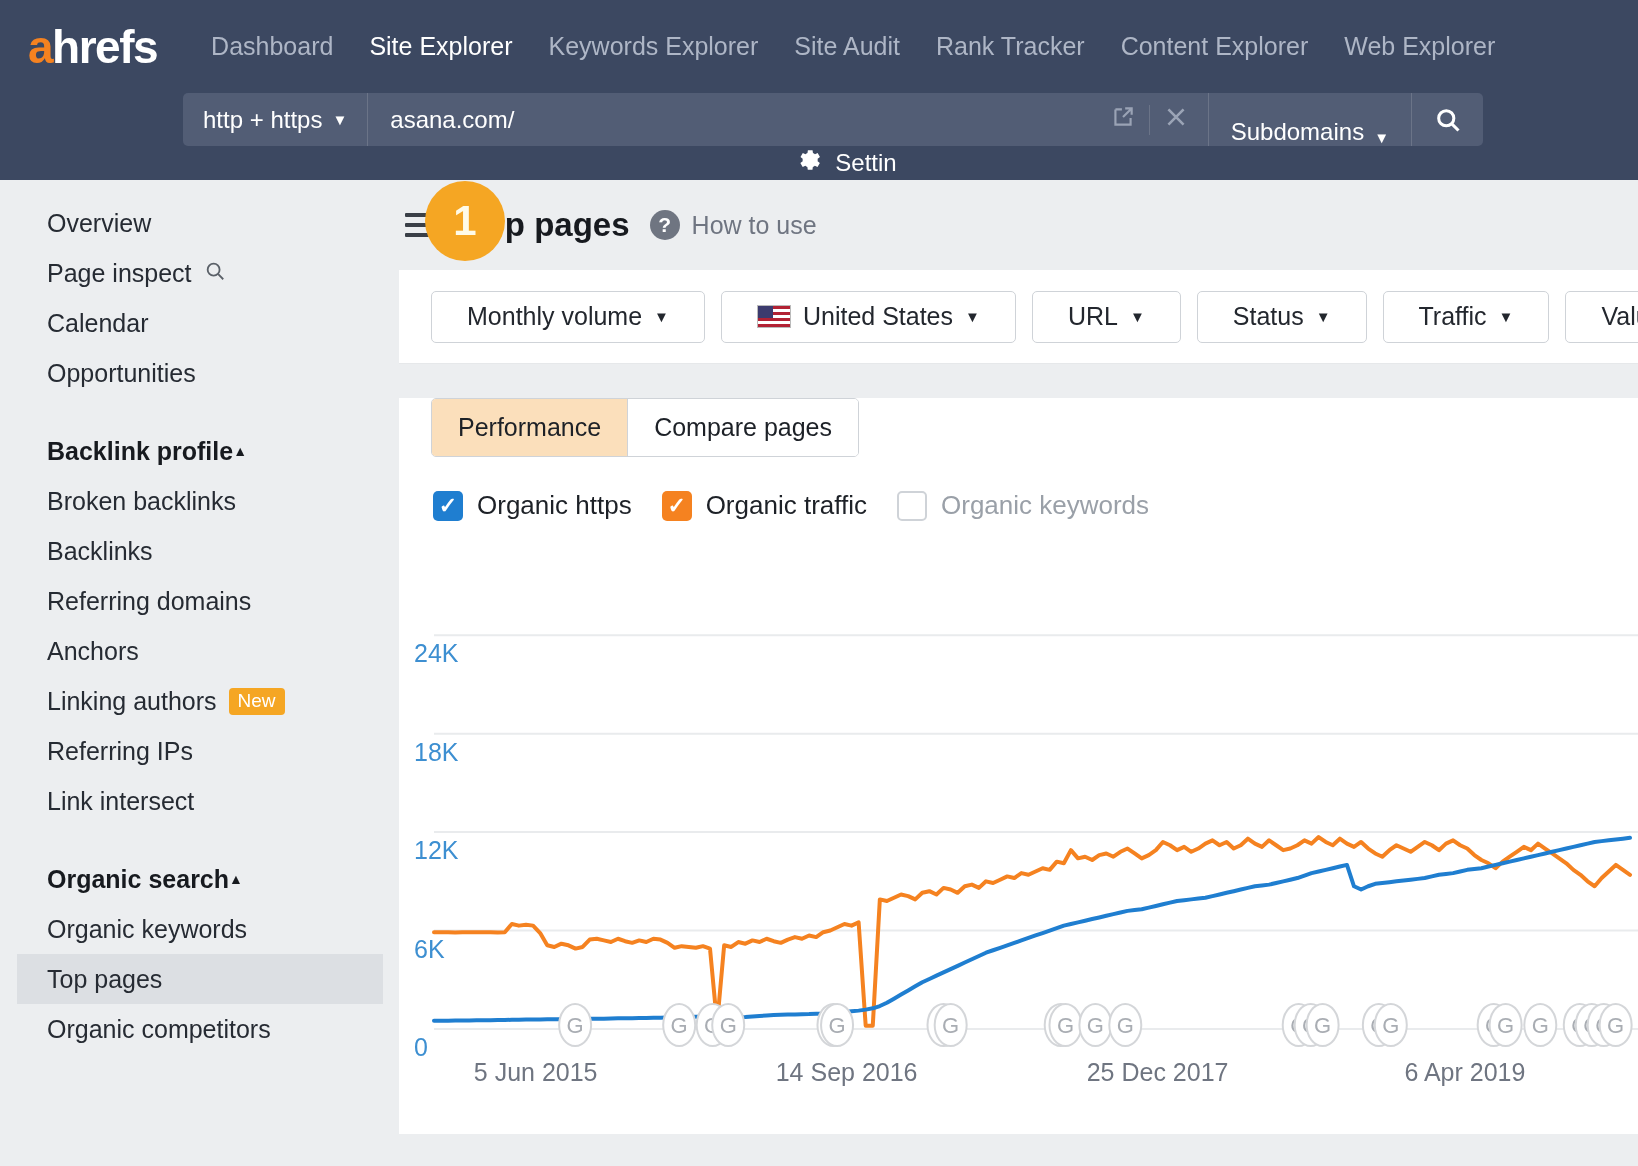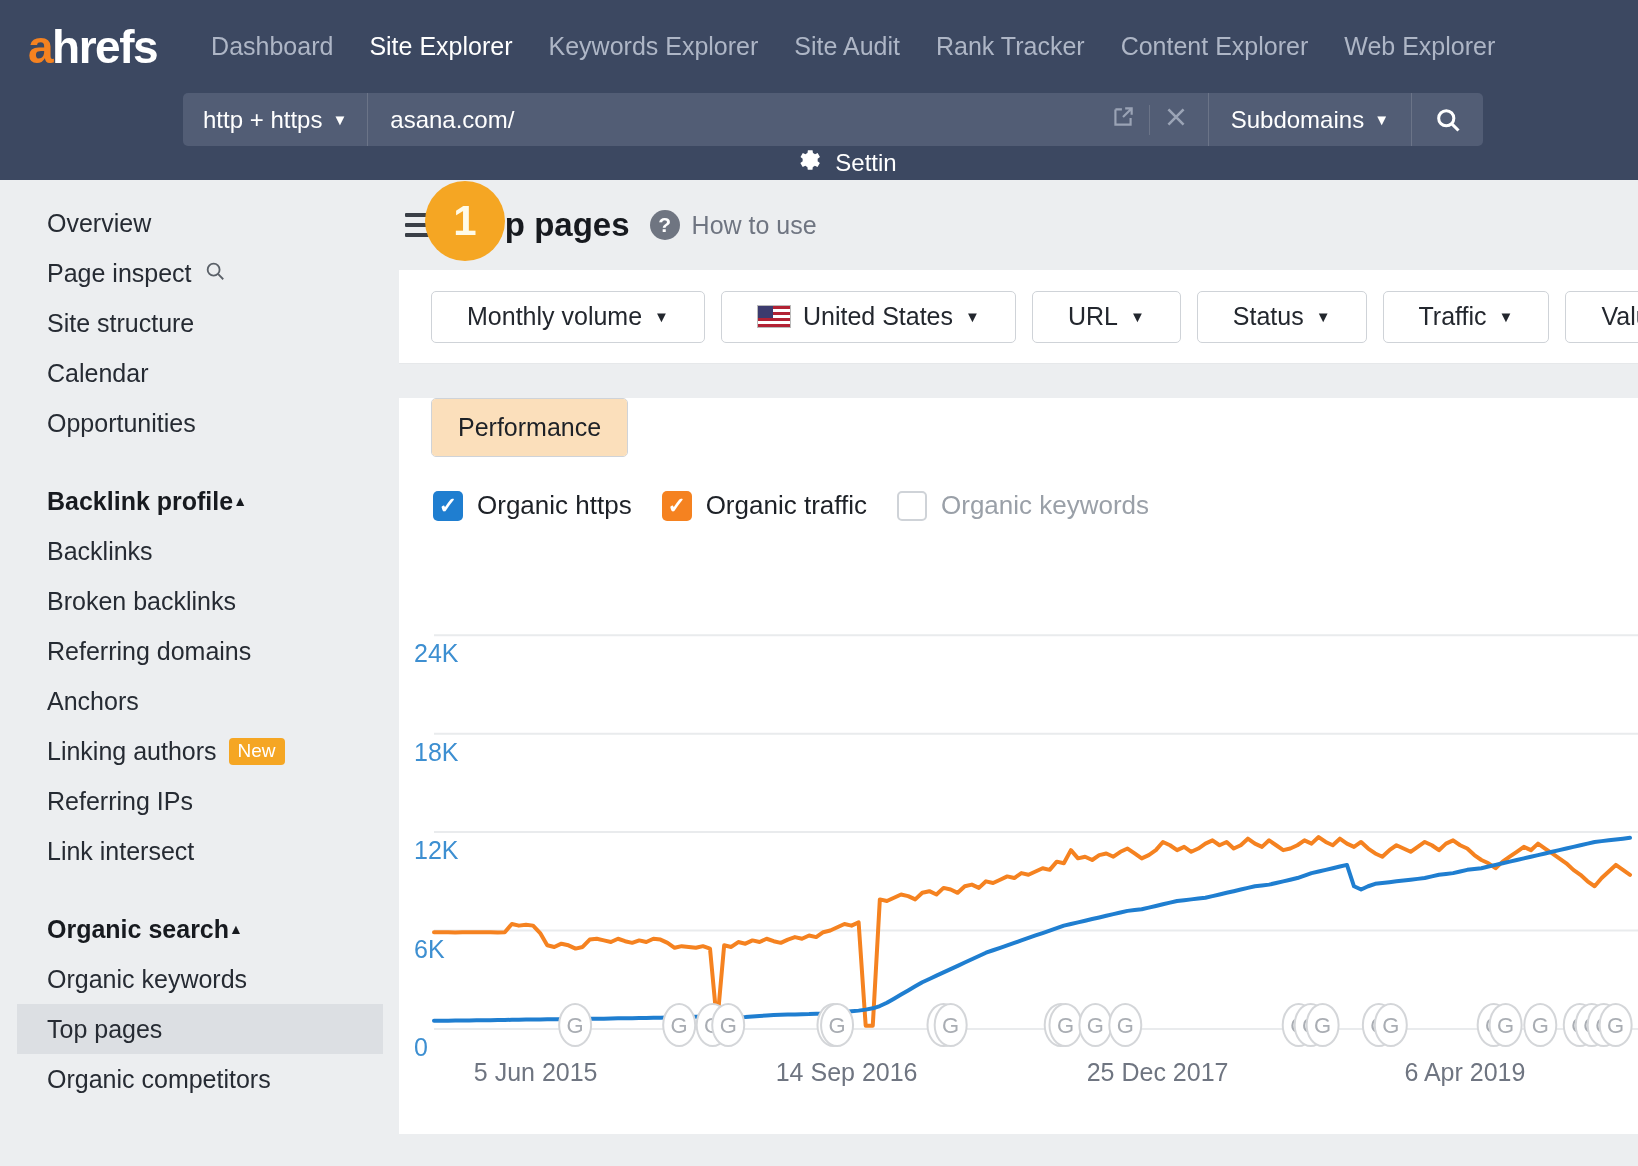--- a/index.html
+++ b/index.html
@@ -46,21 +46,21 @@
     flex: 1; display: flex; align-items: center;
     color: #ffffff; font-size: 24px; padding: 0 22px; height: 100%;
     cursor: text;
   }
   .sb-icons { display: flex; align-items: center; gap: 0; padding-right: 6px; }
   .sb-ico {
     color: #9aa3b5; font-size: 24px; width: 52px; text-align: center; cursor: pointer;
   }
   .sb-div { width: 1px; height: 30px; background: #6b7488; }
   .subdomains {
-    display: flex; align-items: center; gap: 10px; color: #ffffff;
+    display: flex; align-items: flex-end; gap: 10px; color: #ffffff;
     font-size: 24px; padding: 0 22px; height: 100%;
     border-left: 1px solid #6b7488; cursor: pointer; white-space: nowrap;
   }
   .searchbtn {
     width: 72px; height: 100%; display: flex; align-items: center; justify-content: center;
     border-left: 1px solid #6b7488; cursor: pointer;
   }
   .settings {
     display: flex; align-items: center; gap: 12px; margin-left: 26px;
     color: #ffffff; font-size: 24px; white-space: nowrap; cursor: pointer;
@@ -236,38 +236,35 @@
     <div class="side-item">
       <span>Page inspect</span>
       <span>
         <svg width="22" height="22" viewBox="0 0 24 24" fill="none" stroke="#5a6068" stroke-width="2">
           <circle cx="10.5" cy="10.5" r="6.5"></circle>
             <path d="M15.5 15.5L21 21"></path>
         </svg>
       </span>
     </div>
     <div class="side-item">
-      <span>Site structure</span>
-    </div>
-    <div class="side-item">
       <span>Calendar</span>
     </div>
     <div class="side-item">
       <span>Opportunities</span>
     </div>
 
     <div class="side-head">
       <span>Backlink profile</span>
       <span class="mini-caret">▲</span>
     </div>
     <div class="side-item">
+      <span>Broken backlinks</span>
+    </div>
+    <div class="side-item">
       <span>Backlinks</span>
-    </div>
-    <div class="side-item">
-      <span>Broken backlinks</span>
     </div>
     <div class="side-item">
       <span>Referring domains</span>
     </div>
     <div class="side-item">
       <span>Anchors</span>
     </div>
     <div class="side-item">
       <span>Linking authors</span>
       <span class="newtag">New</span>
@@ -335,20 +332,21 @@
         <div class="fbtn">
           <span>Value</span>
           <span class="caret">▼</span>
         </div>
       </div>
     </div>
 
     <div class="chartcard">
       <div class="tabs">
         <div class="tab active">Performance</div>
+        <div class="tab">Compare pages</div>
       </div>
 
       <div class="checks">
         <div class="chk">
           <span class="box blue">✓</span>
           <span class="chk-label">Organic https</span>
         </div>
         <div class="chk">
           <span class="box orange">✓</span>
           <span class="chk-label">Organic traffic</span>

